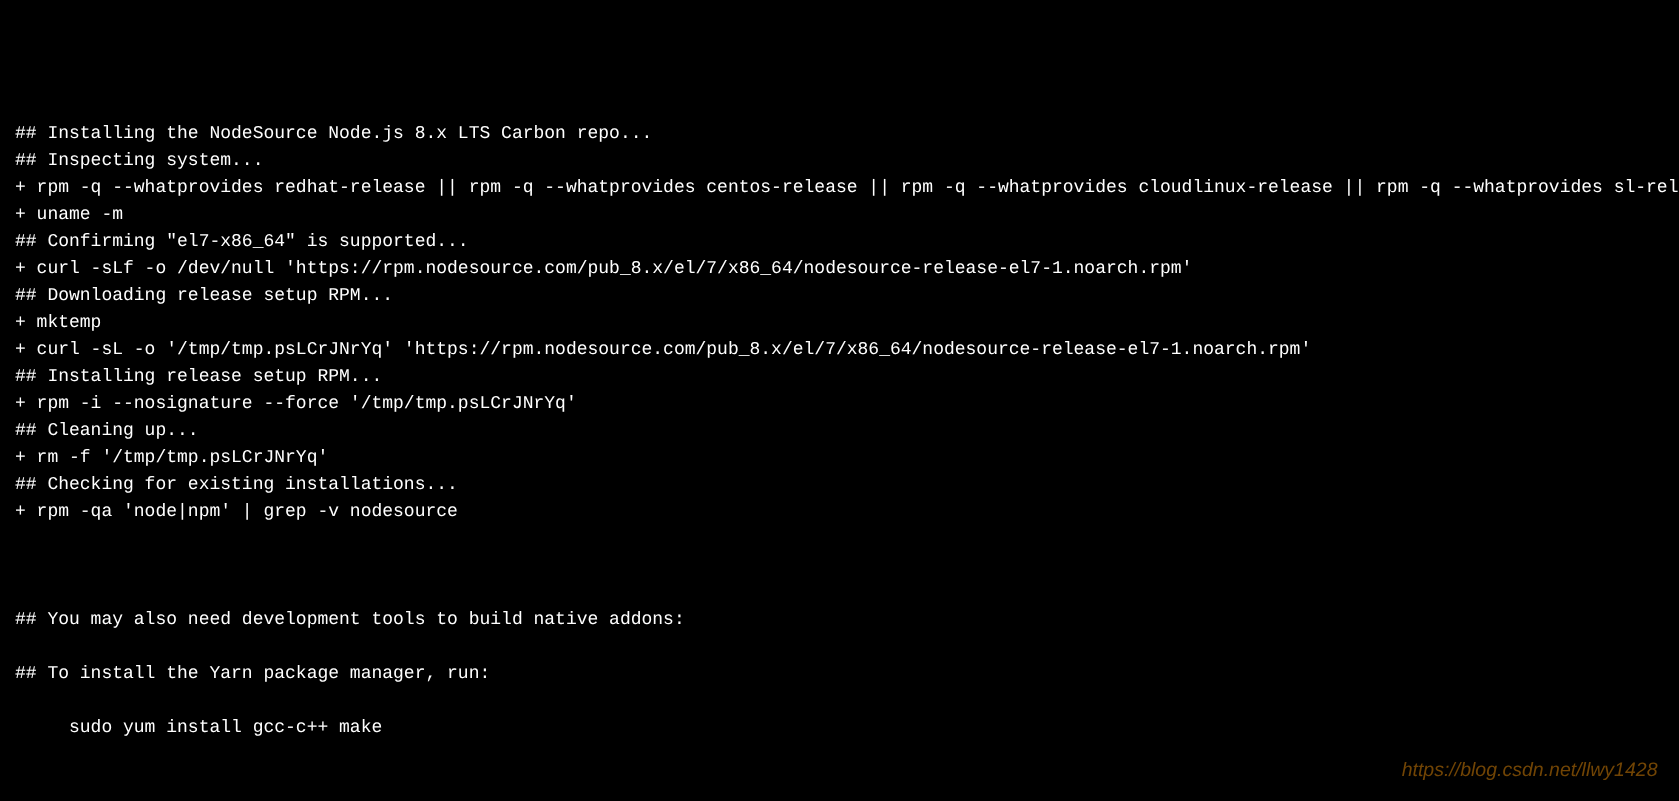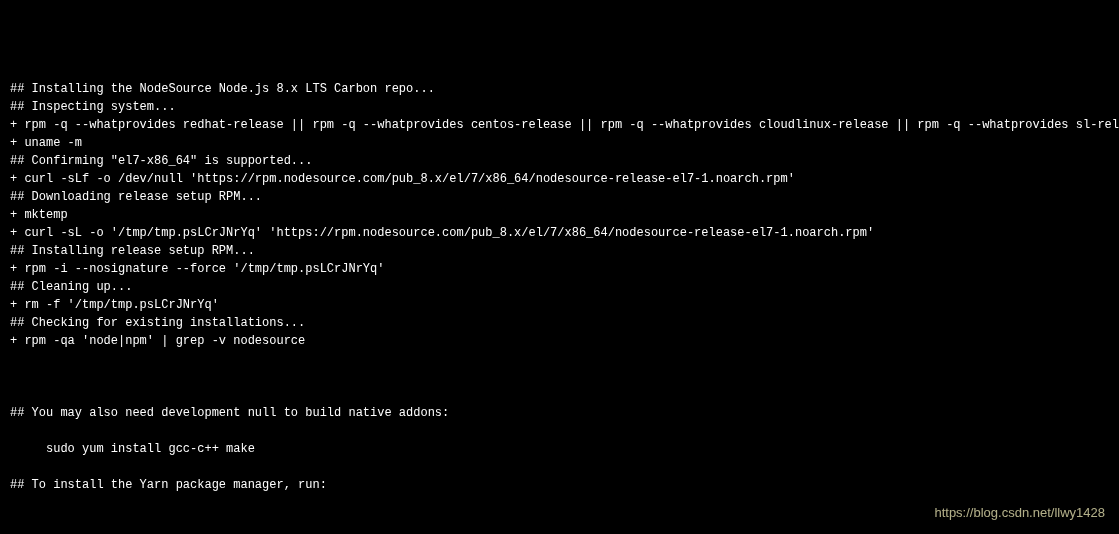--- a/index.html
+++ b/index.html
@@ -23,37 +23,38 @@
     .terminal-line {
       display: block;
     }
     .bold {
       font-weight: bold;
     }
     .watermark {
       position: absolute;
       bottom: 12px;
       right: 14px;
-      color: #fef9c3;
+      color: #a16207;
       font-family: Arial, sans-serif;
       font-size: 13px;
       opacity: 0.7;
+      font-style: italic;
     }
   </style>
 </head>
 <body>
 
 
 
 <div id="terminal-container"><span class="terminal-line">## Installing the NodeSource Node.js 8.x LTS Carbon repo...</span><span class="terminal-line"></span><span class="terminal-line"></span><span class="terminal-line">## Inspecting system...</span><span class="terminal-line"></span><span class="terminal-line">+ rpm -q --whatprovides redhat-release || rpm -q --whatprovides centos-release || rpm -q --whatprovides cloudlinux-release || rpm -q --whatprovides sl-release</span><span class="terminal-line">+ uname -m</span><span class="terminal-line"></span><span class="terminal-line">## Confirming "el7-x86_64" is supported...</span><span class="terminal-line"></span><span class="terminal-line">+ curl -sLf -o /dev/null 'https://rpm.nodesource.com/pub_8.x/el/7/x86_64/nodesource-release-el7-1.noarch.rpm'</span><span class="terminal-line"></span><span class="terminal-line">## Downloading release setup RPM...</span><span class="terminal-line"></span><span class="terminal-line">+ mktemp</span><span class="terminal-line">+ curl -sL -o '/tmp/tmp.psLCrJNrYq' 'https://rpm.nodesource.com/pub_8.x/el/7/x86_64/nodesource-release-el7-1.noarch.rpm'</span><span class="terminal-line"></span><span class="terminal-line">## Installing release setup RPM...</span><span class="terminal-line"></span><span class="terminal-line">+ rpm -i --nosignature --force '/tmp/tmp.psLCrJNrYq'</span><span class="terminal-line"></span><span class="terminal-line">## Cleaning up...</span><span class="terminal-line"></span><span class="terminal-line">+ rm -f '/tmp/tmp.psLCrJNrYq'</span><span class="terminal-line"></span><span class="terminal-line">## Checking for existing installations...</span><span class="terminal-line"></span><span class="terminal-line">+ rpm -qa 'node|npm' | grep -v nodesource</span><span class="terminal-line"></span></div>
 
 <div>
-<span class="terminal-line">## You may also need development null to build native addons:</span>
+<span class="terminal-line">## You may also need development tools to build native addons:</span>
+<span class="terminal-line">## To install the Yarn package manager, run:</span>
 <span class="terminal-line">     sudo yum install gcc-c++ make</span>
-<span class="terminal-line">## To install the Yarn package manager, run:</span>
 
 
 </div>
 
 <div class="watermark">https://blog.csdn.net/llwy1428</div>
 
 
 
 
 </body></html>

